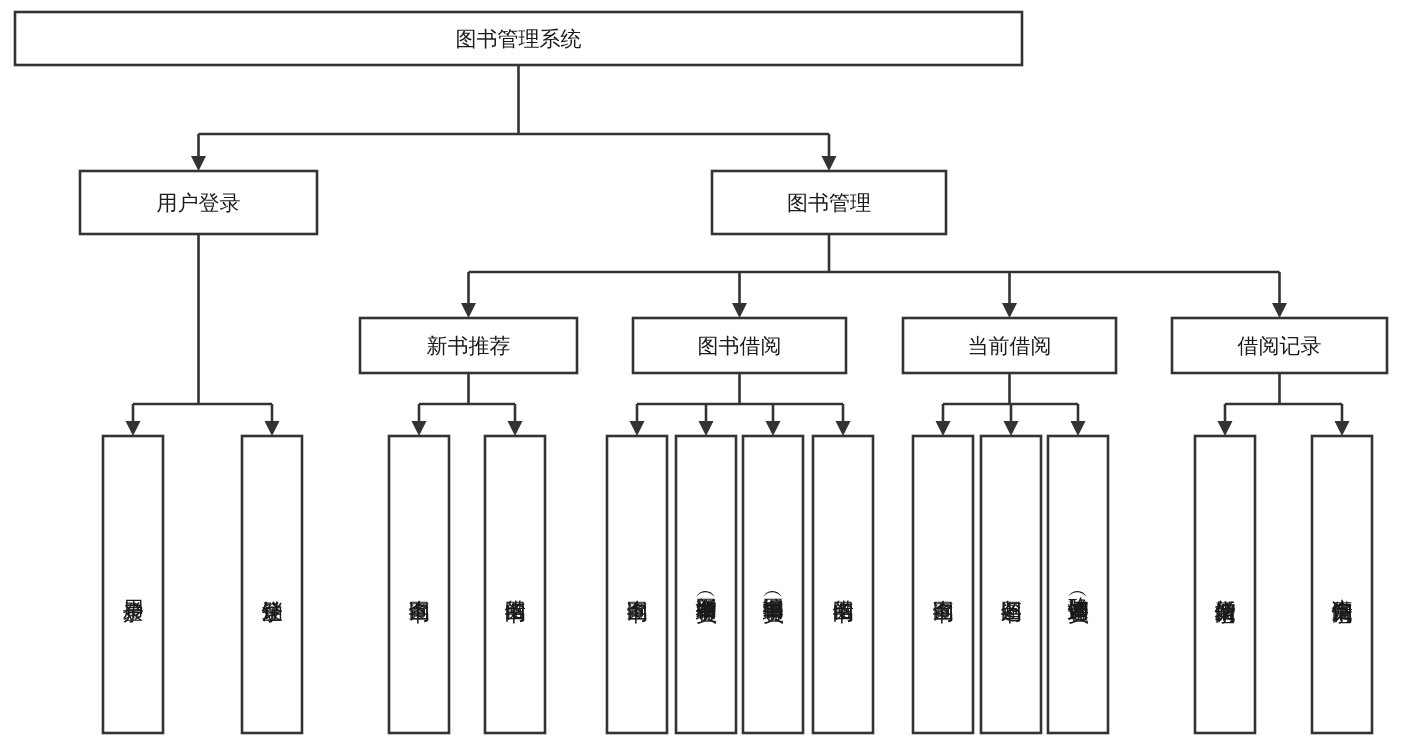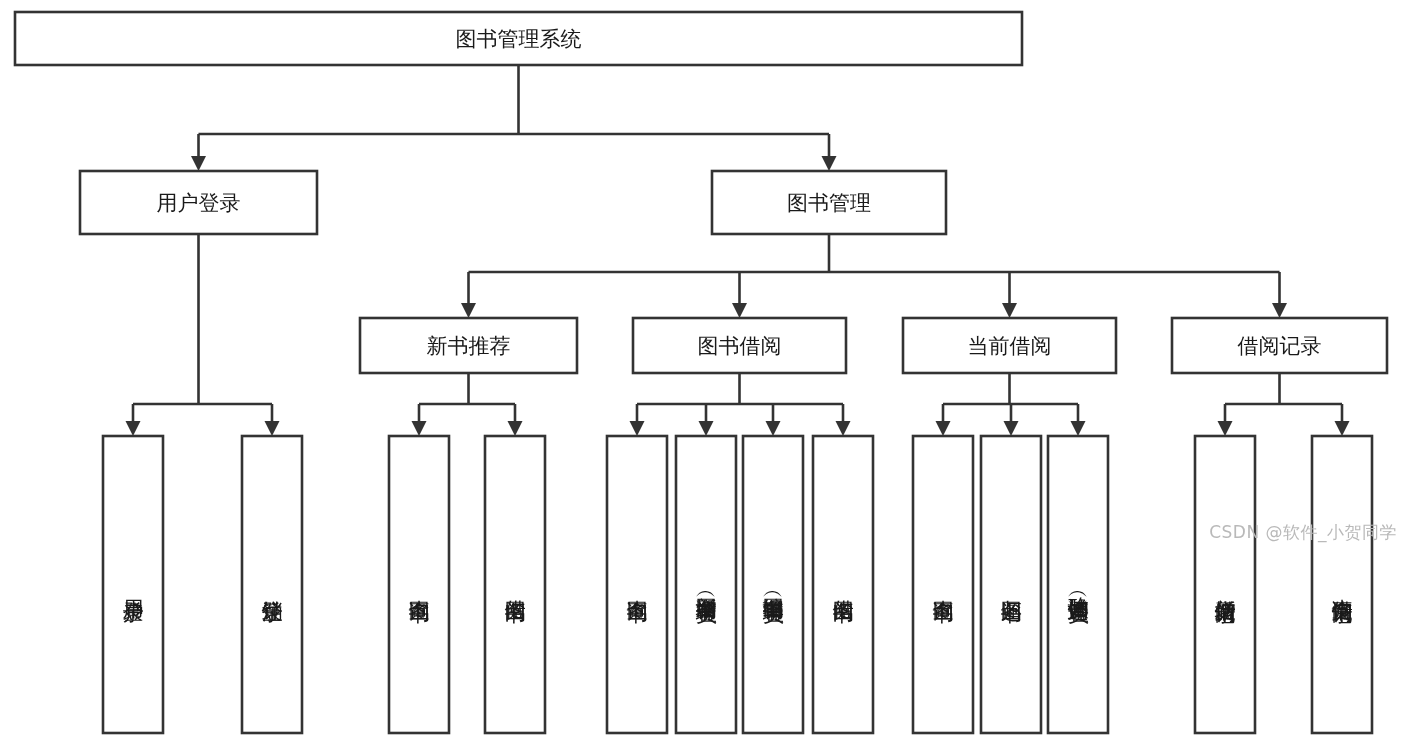--- a/index.html
+++ b/index.html
@@ -179,14 +179,13 @@
       <div class="vert-label" style="left: 676px; top: 436px; width: 60px; height: 297px;">新增图书（管理员）</div>
       <div class="vert-label" style="left: 743px; top: 436px; width: 60px; height: 297px;">编辑图书（管理员）</div>
       <div class="vert-label" style="left: 813px; top: 436px; width: 60px; height: 297px;">借阅图书</div>
       <div class="vert-label" style="left: 913px; top: 436px; width: 60px; height: 297px;">查询图书</div>
       <div class="vert-label" style="left: 981px; top: 436px; width: 60px; height: 297px;">归还图书</div>
       <div class="vert-label" style="left: 1048px; top: 436px; width: 60px; height: 297px;">确认归还（管理员）</div>
       <div class="vert-label" style="left: 1195px; top: 436px; width: 60px; height: 297px;">新增借阅记录</div>
       <div class="vert-label" style="left: 1312px; top: 436px; width: 60px; height: 297px;">查询借阅记录</div>
     </div>
 
-  <div class="watermark-text">CSDN @软件_小贺同学</div>
 </div>
 
 </body></html>

